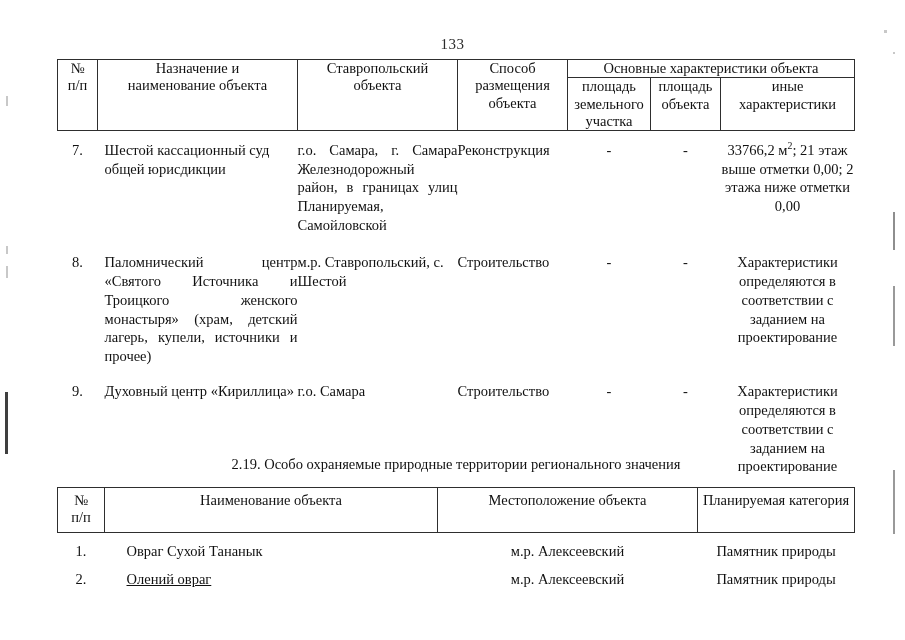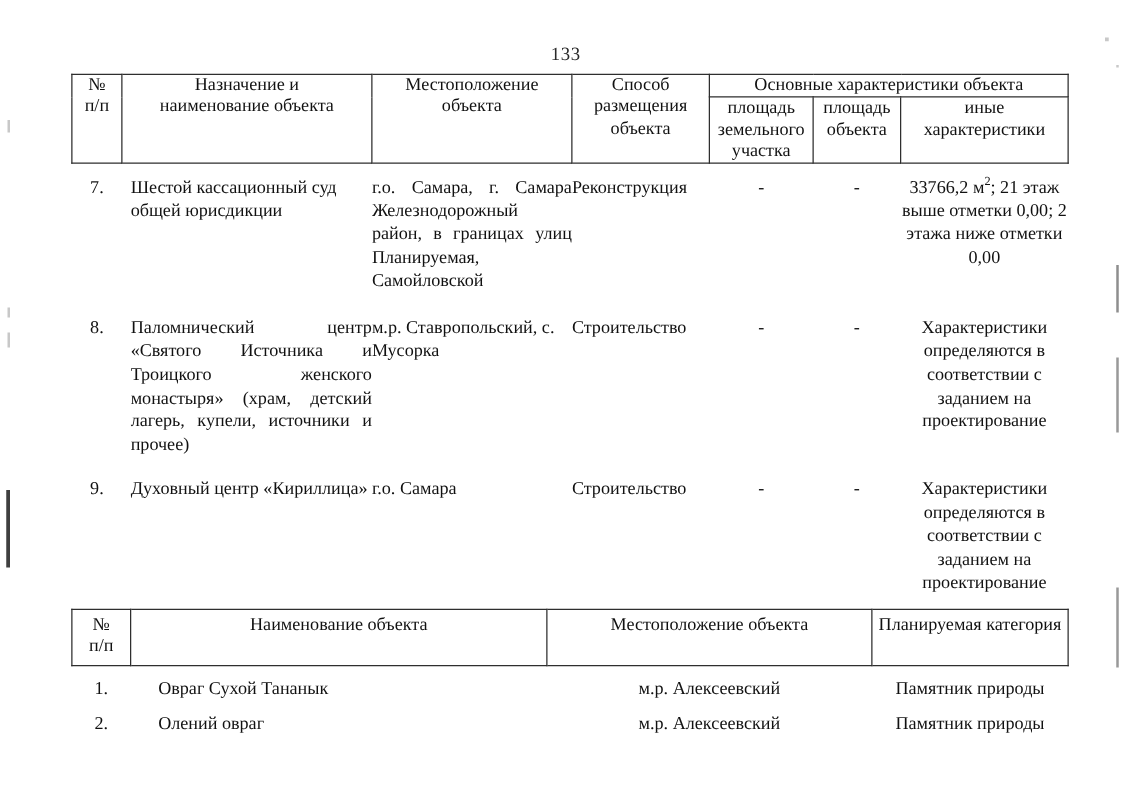--- a/index.html
+++ b/index.html
@@ -162,21 +162,21 @@
       <tr>
         <td class="hdr-cell" rowspan="2">
           <div>№</div>
           <div>п/п</div>
         </td>
         <td class="hdr-cell" rowspan="2">
           <div>Назначение и</div>
           <div>наименование объекта</div>
         </td>
         <td class="hdr-cell" rowspan="2">
-          <div>Местоположение</div>
+          <div>Ставропольский</div>
           <div>объекта</div>
         </td>
         <td class="hdr-cell" rowspan="2">
           <div>Способ</div>
           <div>размещения</div>
           <div>объекта</div>
         </td>
         <td class="hdr-group" colspan="3">Основные характеристики объекта</td>
       </tr>
       <tr>
@@ -211,21 +211,21 @@
         <td class="body-cell c-center"><span>33766,2 м</span><span class="sup">2</span><span>; 21 этаж выше отметки 0,00; 2 этажа ниже отметки 0,00</span></td>
       </tr>
 
       <tr>
         <td colspan="7" style="border:none;padding:0;height:18px;"></td>
       </tr>
 
       <tr>
         <td class="body-cell c-num">8.</td>
         <td class="body-cell c-just pad-l">Паломнический центр «Святого Источника и Троицкого женского монастыря» (храм, детский лагерь, купели, источники и прочее)</td>
-        <td class="body-cell c-left">м.р. Ставропольский, с. Мусорка</td>
+        <td class="body-cell c-left">м.р. Ставропольский, с. Шестой</td>
         <td class="body-cell c-left">Строительство</td>
         <td class="body-cell c-center">-</td>
         <td class="body-cell c-center">-</td>
         <td class="body-cell c-center">Характеристики определяются в соответствии с заданием на проектирование</td>
       </tr>
 
       <tr>
         <td colspan="7" style="border:none;padding:0;height:16px;"></td>
       </tr>
 
@@ -235,20 +235,21 @@
         <td class="body-cell c-left">г.о. Самара</td>
         <td class="body-cell c-left">Строительство</td>
         <td class="body-cell c-center">-</td>
         <td class="body-cell c-center">-</td>
         <td class="body-cell c-center">Характеристики определяются в соответствии с заданием на проектирование</td>
       </tr>
     </tbody>
   </table>
 
 
+  <div class="section-heading">2.19. Особо охраняемые природные территории регионального значения</div>
 
   <table id="table2" class="doc-table">
     <colgroup>
       <col style="width:47px">
       <col style="width:333px">
       <col style="width:260px">
       <col style="width:157px">
     </colgroup>
 
     <thead>
@@ -271,20 +272,20 @@
         <td class="body-cell c-num">1.</td>
         <td class="body-cell c-left" style="padding-left:22px;">Овраг Сухой Тананык</td>
         <td class="body-cell c-center">м.р. Алексеевский</td>
         <td class="body-cell c-center">Памятник природы</td>
       </tr>
       <tr>
         <td colspan="4" style="border:none;padding:0;height:9px;"></td>
       </tr>
       <tr>
         <td class="body-cell c-num">2.</td>
-        <td class="body-cell c-left" style="padding-left:22px;">Олений овраг</td>
+        <td class="body-cell c-left" style="padding-left:22px;text-decoration:underline;">Олений овраг</td>
         <td class="body-cell c-center">м.р. Алексеевский</td>
         <td class="body-cell c-center">Памятник природы</td>
       </tr>
     </tbody>
   </table>
 
 </div>
 
 </body></html>

